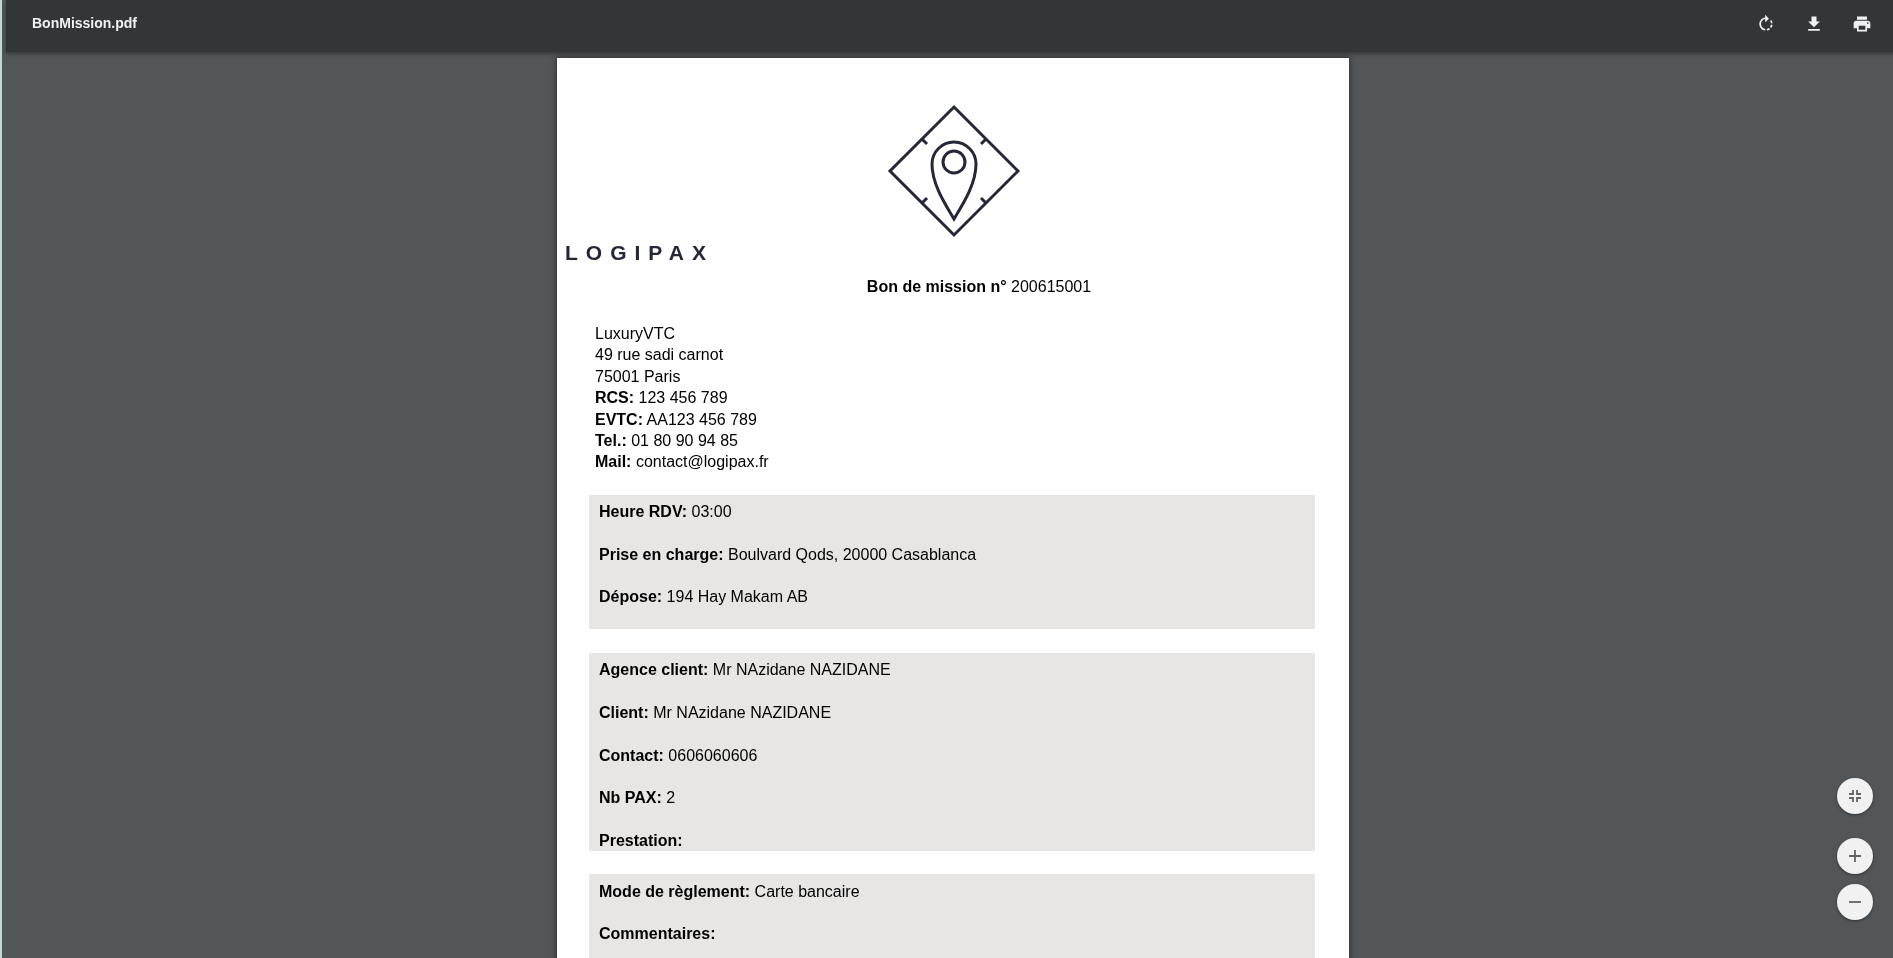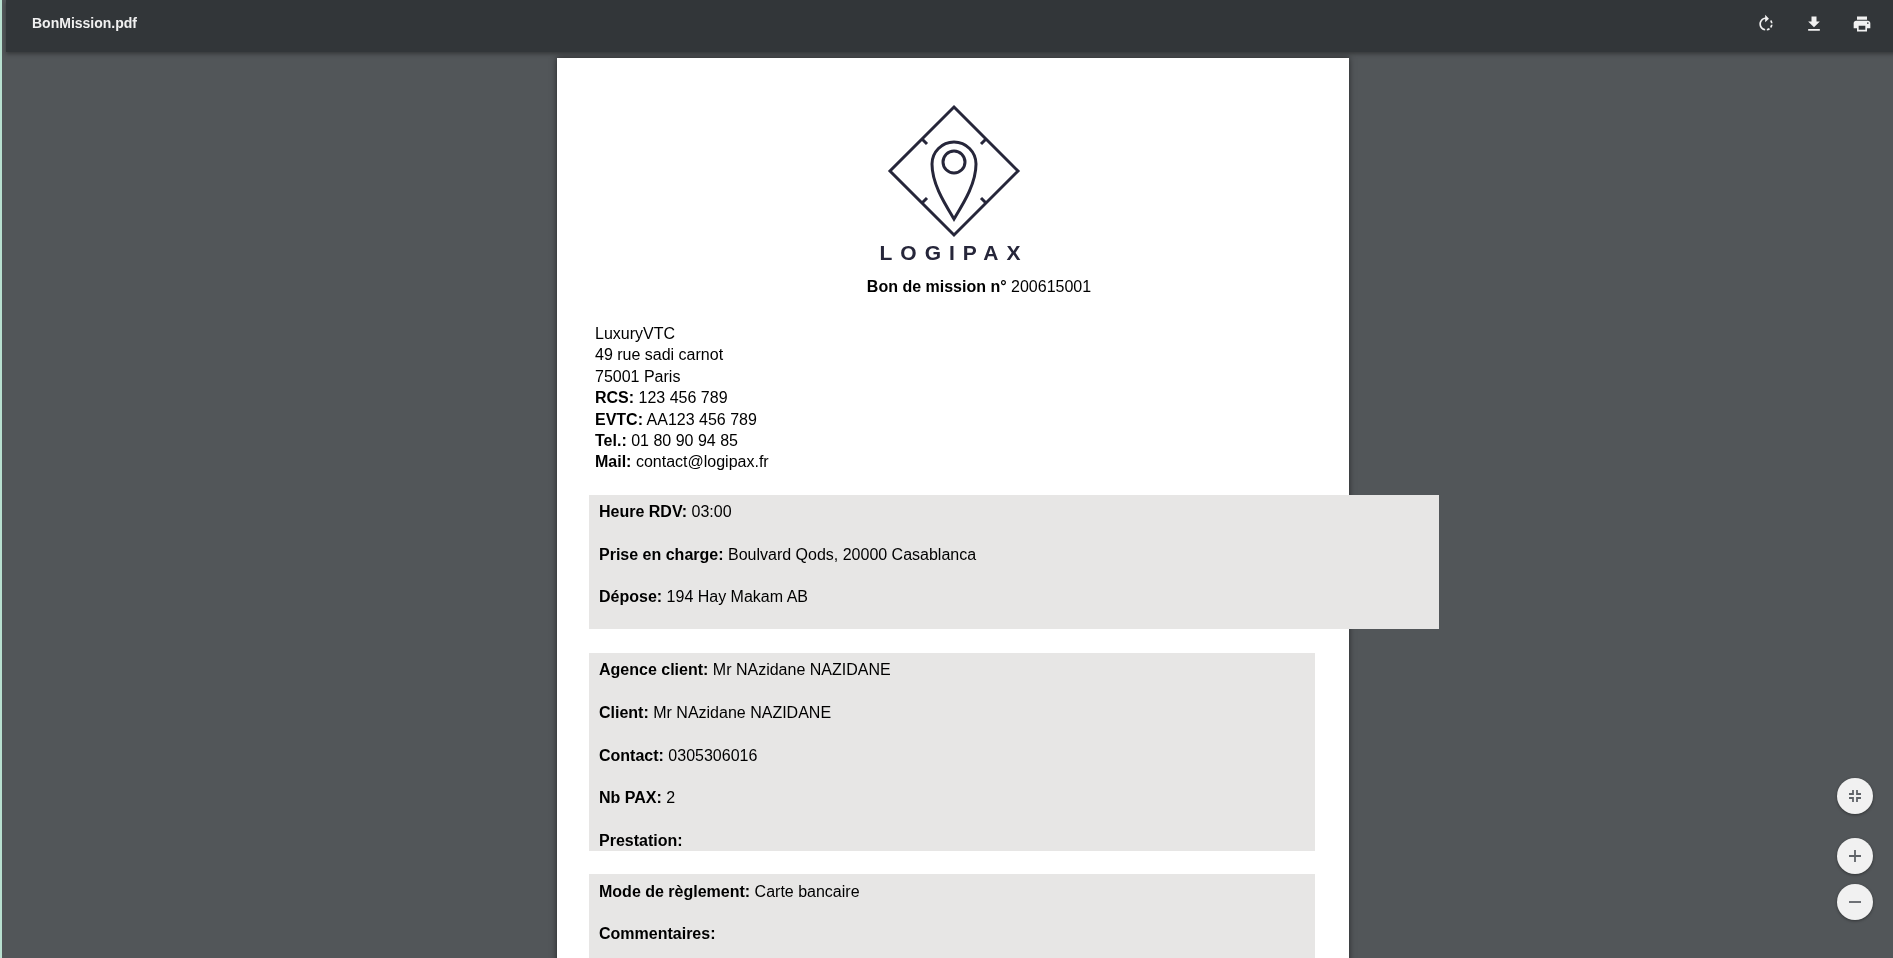--- a/index.html
+++ b/index.html
@@ -13,29 +13,29 @@
   .toolbar .title { position: absolute; left: 26px; top: 15px; font-size: 14px; font-weight: bold; color: #f1f1f1; }
   .toolbar .pages { position: absolute; left: 0; width: 1893px; top: 15px; text-align: center; font-size: 13px; font-weight: bold; color: #f1f1f1; pointer-events: none; }
   .toolbar .pages span { pointer-events: auto; }
   .tb-btn { position: absolute; top: 10px; width: 28px; height: 28px; display: flex; align-items: center; justify-content: center; cursor: pointer; }
   .tb-btn svg { width: 20px; height: 20px; fill: #f1f1f1; }
   .page {
     position: absolute; left: 557px; top: 58px; width: 792px; height: 920px; background: #ffffff;
     box-shadow: 0 0 6px rgba(0,0,0,0.55);
   }
   .logo { position: absolute; left: 330px; top: 46px; width: 134px; height: 134px; }
-  .brand { position: absolute; left: 0; width: 792px; top: 183px; text-align: center; font-size: 21px; letter-spacing: 8px; color: #26263a; font-weight: bold; padding-left: 2px; }
+  .brand { position: absolute; left: 0; width: 792px; top: 183px; font-size: 21px; letter-spacing: 8px; color: #26263a; font-weight: bold; padding-left: 8px; }
   .mission-title { position: absolute; left: 0; width: 844px; top: 220px; text-align: center; font-size: 16px; color: #000; }
   .mission-title b { font-weight: bold; }
   .company { position: absolute; left: 38px; top: 265px; font-size: 16px; line-height: 21.4px; color: #000; }
   .box { position: absolute; background: #e7e6e5; font-size: 16px; color: #000; }
   .box .row { position: absolute; left: 10px; white-space: nowrap; }
   .box .row b { font-weight: bold; }
   .info-box { left: 397px; top: 263px; width: 358px; height: 148px; }
-  .trip-box { left: 32px; top: 437px; width: 850px; height: 134px; }
+  .trip-box { left: 32px; top: 437px; width: 726px; height: 134px; }
   .client-box { left: 32px; top: 595px; width: 726px; height: 198px; padding-left: 13px; }
   .pay-box { left: 32px; top: 816px; width: 726px; height: 110px; }
   .fab { position: absolute; left: 1837px; width: 36px; height: 36px; border-radius: 50%; background: #f1f1f1; box-shadow: 0 1px 3px rgba(0,0,0,0.4); display: flex; align-items: center; justify-content: center; cursor: pointer; }
   .fab svg { width: 16px; height: 16px; stroke: #5f6368; stroke-width: 1.8; fill: none; }
 </style>
 </head>
 <body>
 
 <div class="left-edge"></div>
 
@@ -90,21 +90,21 @@
 
   <div class="box trip-box">
     <div class="row" style="top:8px;"><b>Heure RDV:</b> <span>03:00</span></div>
     <div class="row" style="top:51px;"><b>Prise en charge:</b> <span>Boulvard Qods, 20000 Casablanca</span></div>
     <div class="row" style="top:93px;"><b>Dépose:</b> <span>194 Hay Makam AB</span></div>
   </div>
 
   <div class="box client-box">
     <div class="row" style="top:8px;"><b>Agence client:</b> <span>Mr NAzidane NAZIDANE</span></div>
     <div class="row" style="top:51px;"><b>Client:</b> <span>Mr NAzidane NAZIDANE</span></div>
-    <div class="row" style="top:94px;"><b>Contact:</b> <span>0305306016</span></div>
+    <div class="row" style="top:94px;"><b>Contact:</b> <span>0606060606</span></div>
     <div class="row" style="top:136px;"><b>Nb PAX:</b> <span>2</span></div>
     <div class="row" style="top:179px;"><b>Prestation:</b> <span></span></div>
   </div>
 
   <div class="box pay-box">
     <div class="row" style="top:9px;"><b>Mode de règlement:</b> <span>Carte bancaire</span></div>
     <div class="row" style="top:51px;"><b>Commentaires:</b> <span></span></div>
   </div>
 </div>
 

